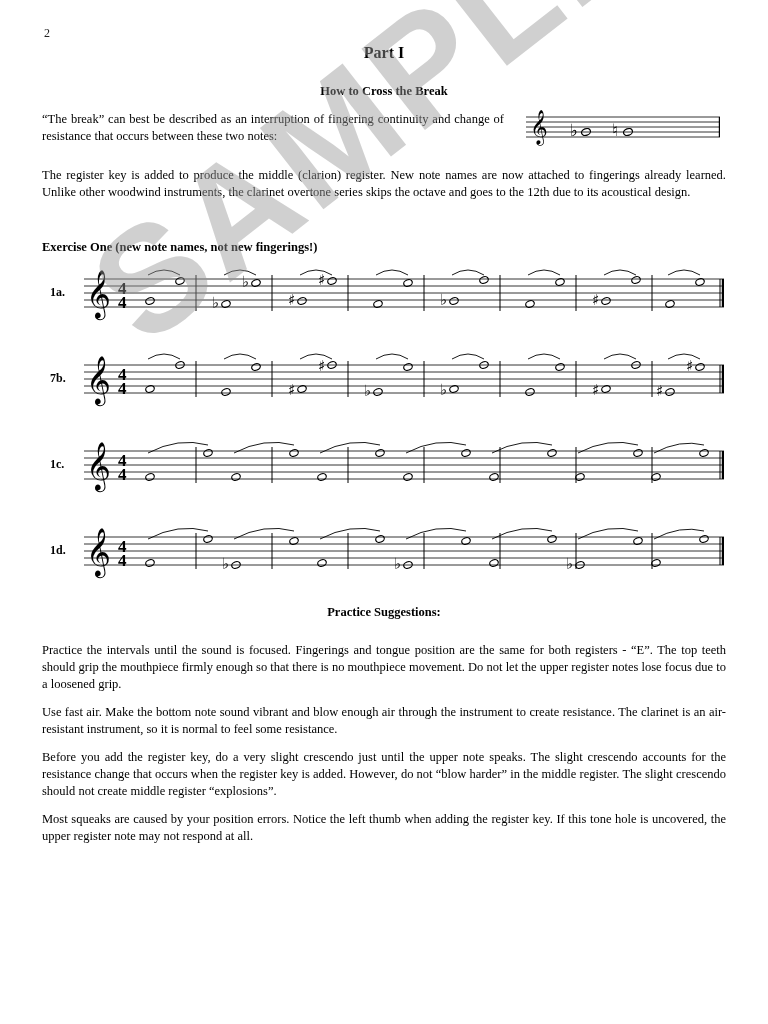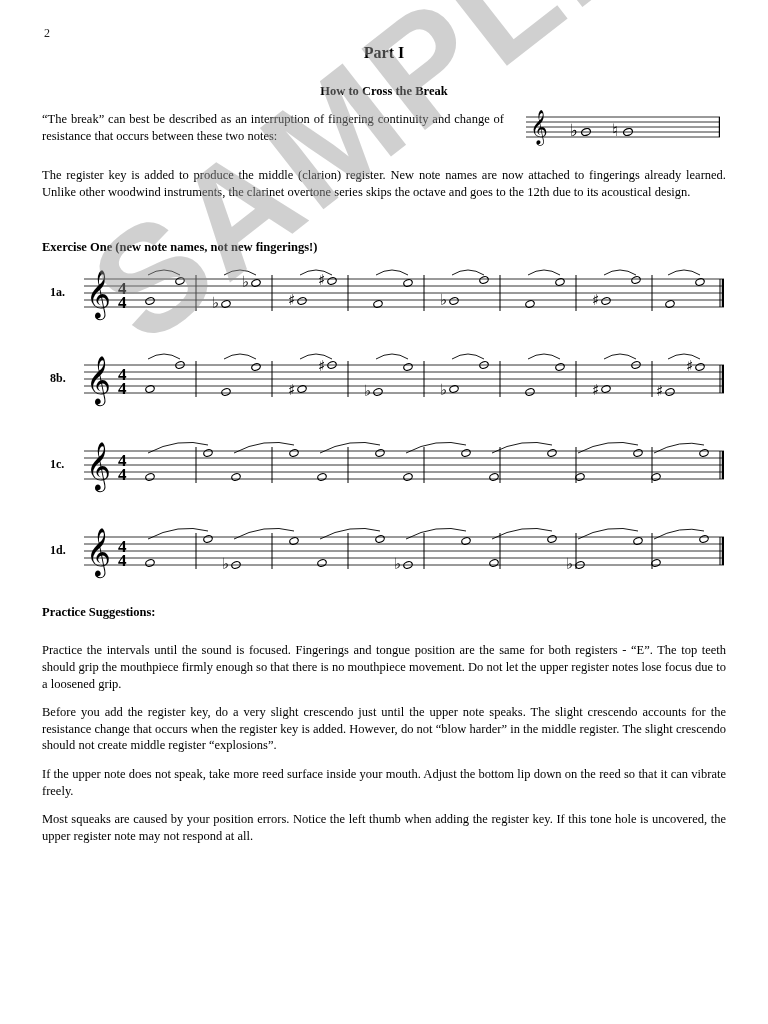--- a/index.html
+++ b/index.html
@@ -98,20 +98,21 @@
   .staff-svg {
     position: absolute;
     left: 42px;
     top: 0;
   }
 
   .practice-heading {
     font-size: 12.5px;
     font-weight: bold;
     margin: 10px 0 22px 0;
+    text-align: center;
   }
 
   .watermark {
     position: absolute;
     left: 0;
     top: 0;
     width: 768px;
     height: 1024px;
     pointer-events: none;
     z-index: 5;
@@ -236,21 +237,21 @@
               <line x1="492" y1="14" x2="492" y2="50"></line>
               <line x1="568" y1="14" x2="568" y2="50"></line>
               <line x1="636" y1="18" x2="636" y2="46" stroke-width="1"></line>
               <line x1="639" y1="18" x2="639" y2="46" stroke-width="2.4"></line>
             </g>
           </svg>
         </div>
       </div>
 
       <div class="system">
-        <div class="system-label">8b.</div>
+        <div class="system-label">7b.</div>
         <div class="staff-svg">
           <svg width="640" height="66" viewBox="0 0 640 66" xmlns="http://www.w3.org/2000/svg">
             <g stroke="#000" stroke-width="0.8">
               <line x1="0" y1="18" x2="640" y2="18"></line>
               <line x1="0" y1="25" x2="640" y2="25"></line>
               <line x1="0" y1="32" x2="640" y2="32"></line>
               <line x1="0" y1="39" x2="640" y2="39"></line>
               <line x1="0" y1="46" x2="640" y2="46"></line>
             </g>
             <text x="2" y="47" font-family="DejaVu Sans, sans-serif" font-size="42" fill="#000">𝄞</text>
@@ -419,22 +420,22 @@
             </g>
           </svg>
         </div>
       </div>
 
     </div>
 
     <div class="practice-heading">Practice Suggestions:</div>
 
     <p class="body">Practice the intervals until the sound is focused.  Fingerings and tongue position are the same for both registers - “E”.  The top teeth should grip the mouthpiece firmly enough so that there is no mouthpiece movement.  Do not let the upper register notes lose focus due to a loosened grip.</p>
+    <p class="body">Use fast air.  Make the bottom note sound vibrant and blow enough air through the instrument to create resistance.  The clarinet is an air-resistant instrument, so it is normal to feel some resistance.</p>
     <p class="body">Before you add the register key, do a very slight crescendo just until the upper note speaks.  The slight crescendo accounts for the resistance change that occurs when the register key is added.  However, do not “blow harder” in the middle register.  The slight crescendo should not create middle register “explosions”.</p>
-    <p class="body">If the upper note does not speak, take more reed surface inside your mouth.  Adjust the bottom lip down on the reed so that it can vibrate freely.</p>
     <p class="body">Most squeaks are caused by your position errors.  Notice the left thumb when adding the register key.  If this tone hole is uncovered, the upper register note may not respond at all.</p>
 
   </div>
 
   <div class="watermark">
     <div class="watermark-text">SAMPLE</div>
   </div>
 
 </div>
 

